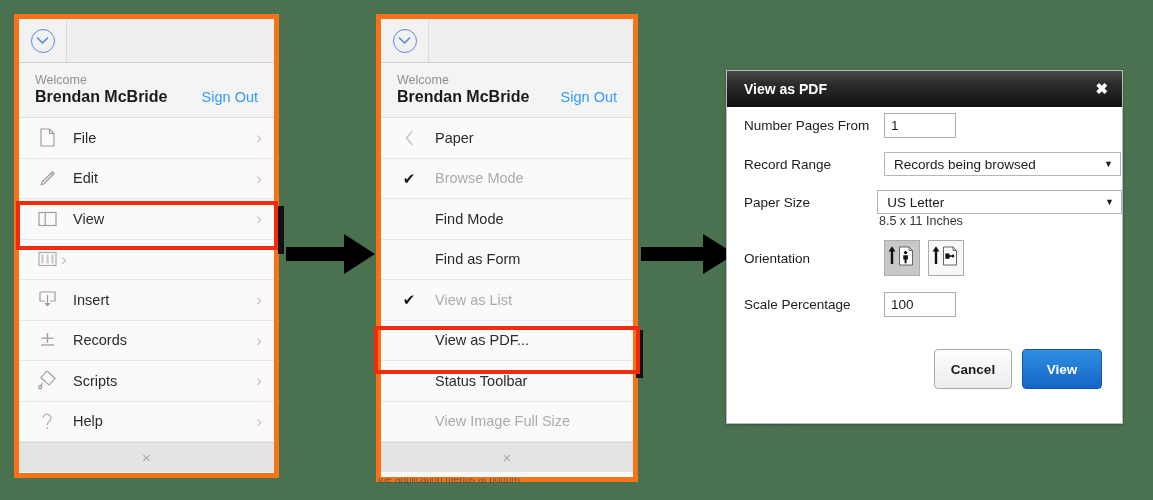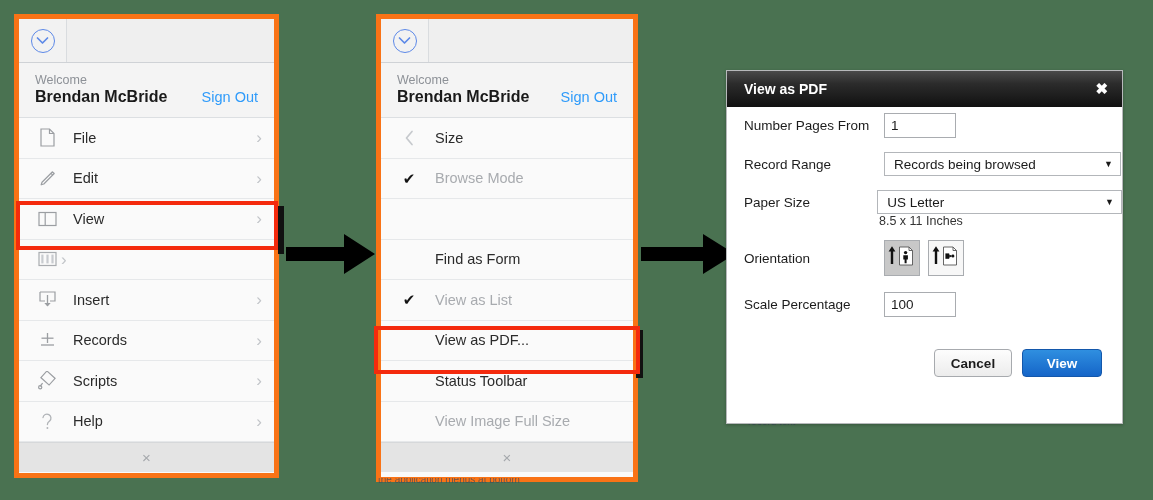--- a/index.html
+++ b/index.html
@@ -154,21 +154,21 @@
     display: flex; align-items: center; justify-content: center;
     background: #f7f7f7;
   }
   .obtn.sel-on { background: #c8c8c8; }
 
   .btnrow {
     display: flex; justify-content: flex-end; gap: 10px;
     padding: 18px 20px 18px 0; margin-top: 10px;
   }
   .btn {
-    height: 28px; min-width: 78px;
+    height: 40px; min-width: 78px;
     border-radius: 4px;
     font-size: 13.5px;
     display: flex; align-items: center; justify-content: center;
     font-family: "Liberation Sans", sans-serif;
   }
   .btn.secondary {
     background: linear-gradient(180deg,#fdfdfd 0%,#ececec 100%);
     border: 1px solid #a7aaae; color: #1c1c1c; font-weight: bold;
   }
   .btn.primary {
@@ -342,32 +342,33 @@
         <span class="signout">Sign Out</span>
       </div>
     </div>
 
     <div class="mrow">
       <span class="ic">
         <svg width="11" height="16" viewBox="0 0 11 16">
             <path d="M8 1.5 L2.5 8 L8 14.5" fill="none" stroke="#c6c9cd" stroke-width="1.7" stroke-linecap="round" stroke-linejoin="round"></path>
           </svg>
       </span>
-      <span class="lbl">Size</span>
+      <span class="lbl">Paper</span>
     </div>
 
     <div class="mrow dim">
       <span class="ic">
           <span class="tick">✔</span>
         </span>
       <span class="lbl">Browse Mode</span>
     </div>
 
     <div class="mrow">
       <span class="ic"></span>
+      <span class="lbl">Find Mode</span>
     </div>
 
     <div class="mrow">
       <span class="ic"></span>
       <span class="lbl">Find as Form</span>
     </div>
 
     <div class="mrow dim">
       <span class="ic">
           <span class="tick">✔</span>

